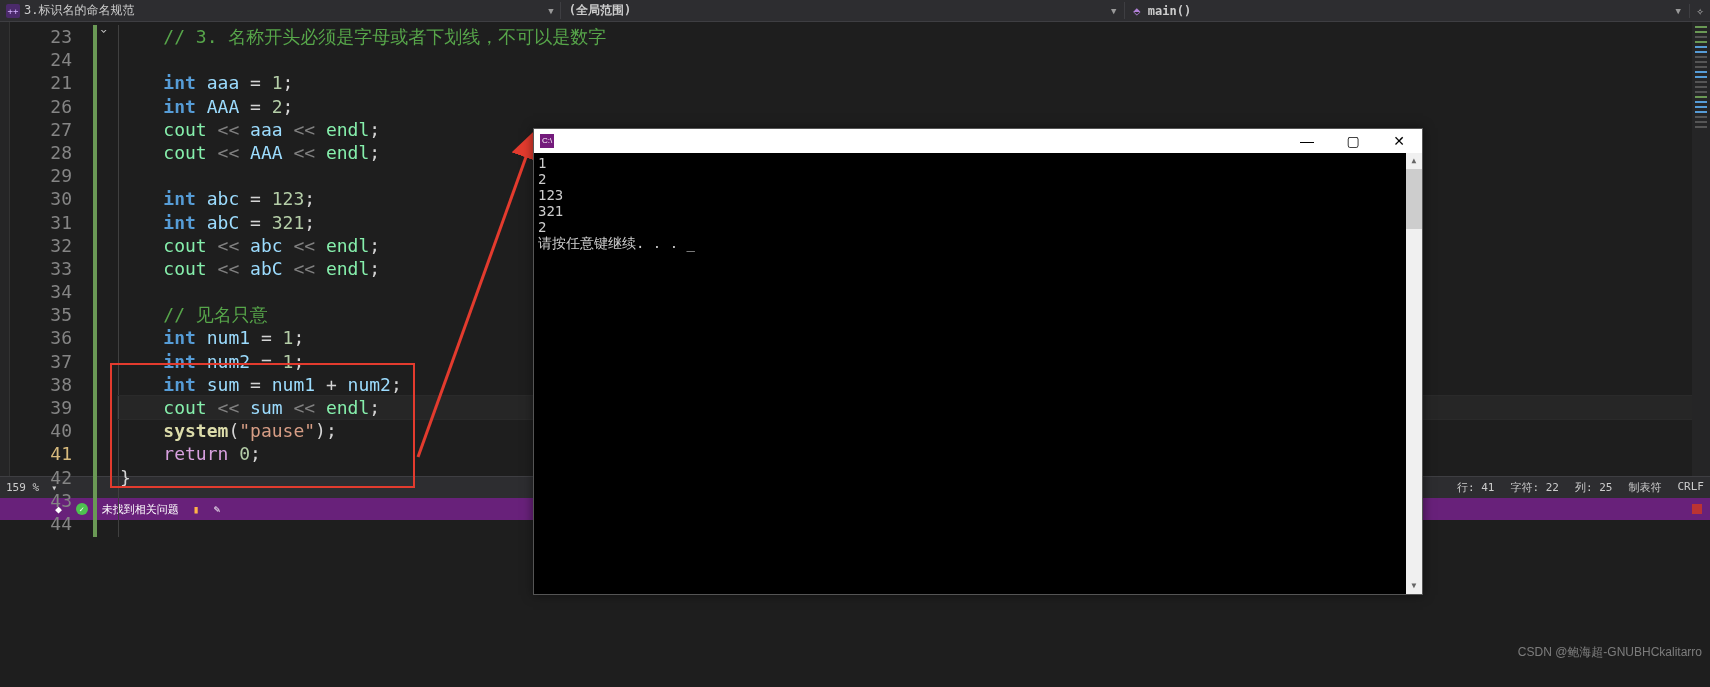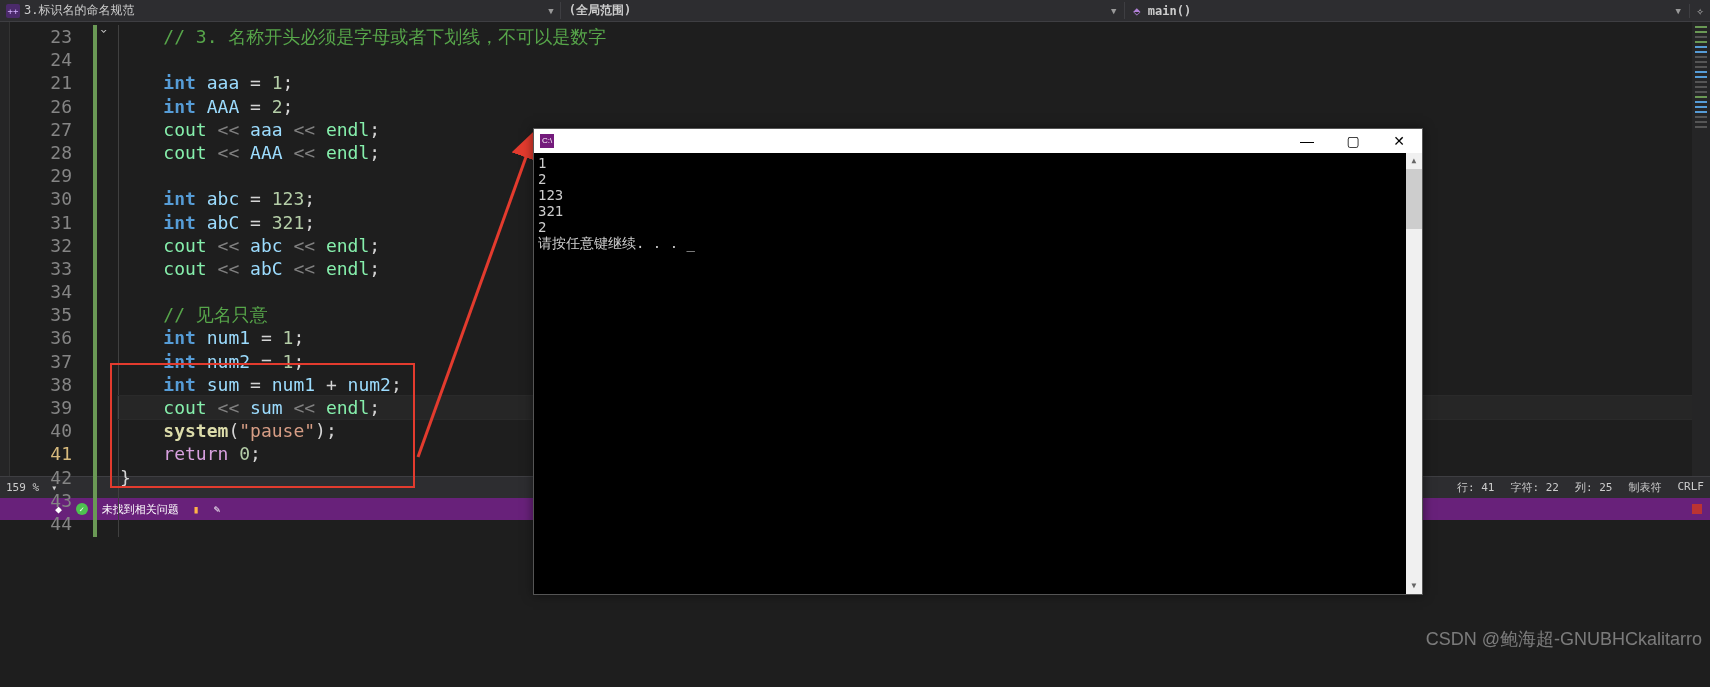--- a/index.html
+++ b/index.html
@@ -290,23 +290,23 @@
   .statusbar .sep { flex: 1; }
   .statusbar .cell { color: #fff; }
   .statusbar .red-sq {
     width: 10px; height: 10px;
     background: #b33; display: inline-block;
   }
 
   .watermark {
     position: absolute;
     right: 8px;
-    bottom: 36px;
+    bottom: 26px;
     color: rgba(200,200,200,0.55);
-    font-size: 18px;
+    font-size: 12px;
     font-family: "Microsoft YaHei", Arial;
     pointer-events: none;
     text-align: center;
   }
 </style>
 </head>
 <body>
 
 <div class="topbar">
   <div class="doc-tab">

